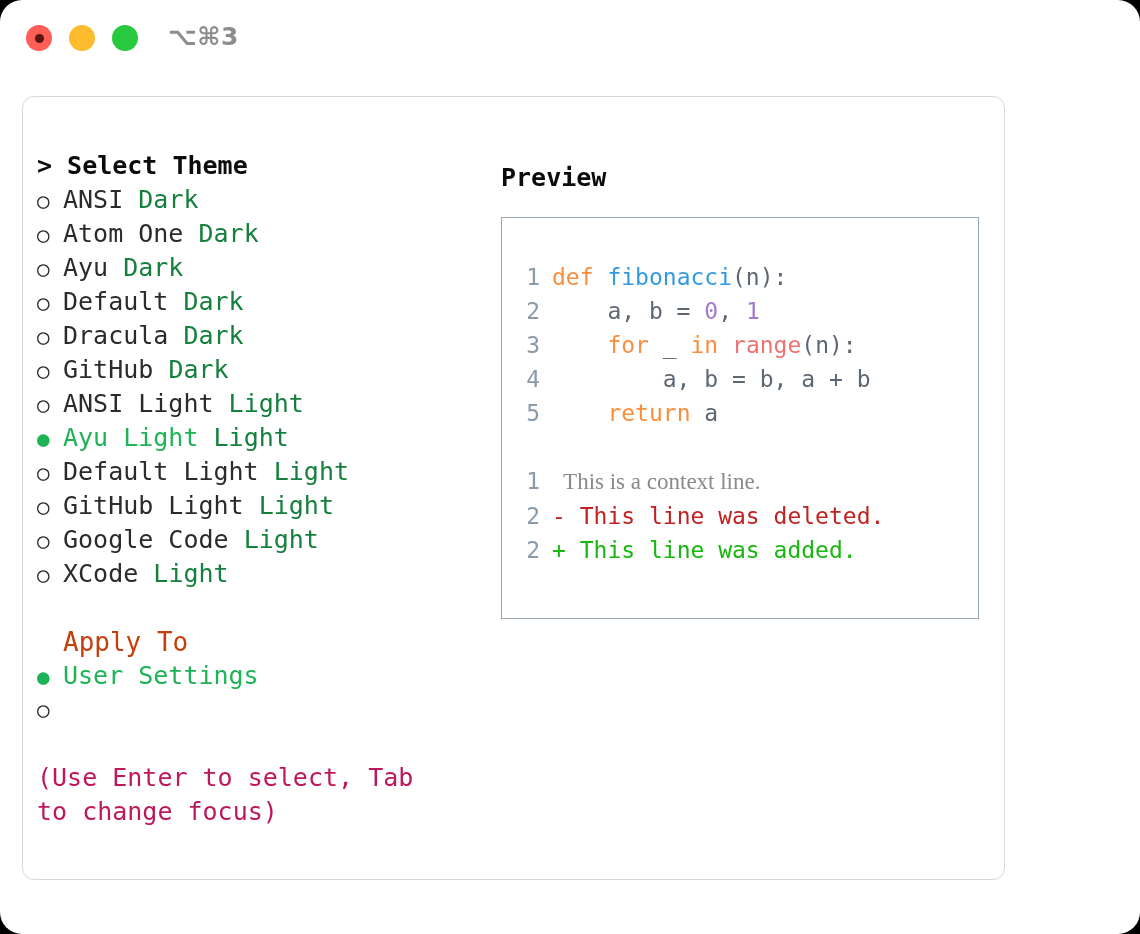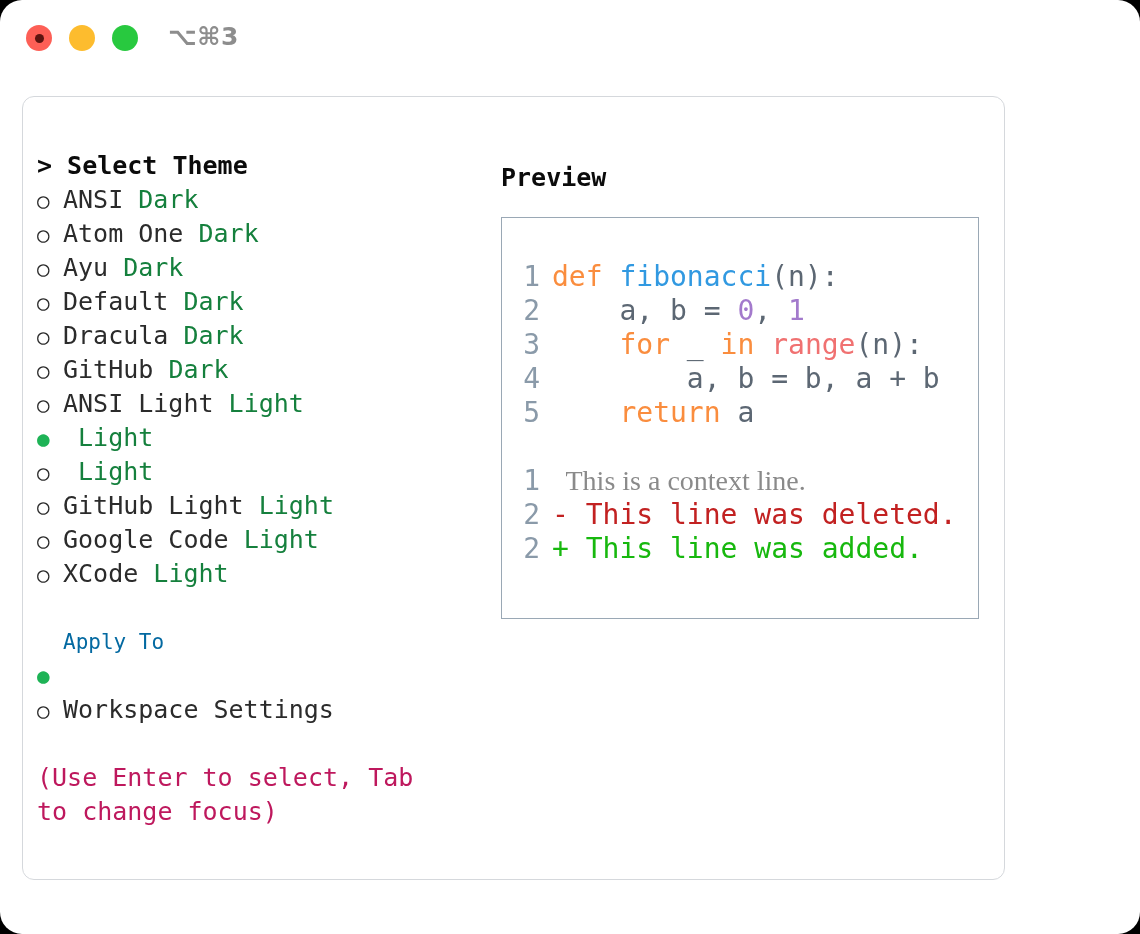--- a/index.html
+++ b/index.html
@@ -112,22 +112,22 @@
   }
   .marker.sel { color: #1eb356; }
   .opt-label { color: #2b2b2b; text-align: center; }
   .opt-row.selected .opt-label { color: #1eb356; }
   .opt-mode  { color: #15803d; }
   .spacer-row { height: 34px; }
 
   .section-head {
     height: 34px;
     line-height: 34px;
-    font-size: 21px;
-    color: #0369a1;
+    font-size: 26px;
+    color: #c2410c;
     padding-left: 26px;
     white-space: pre;
   }
   .hint {
     margin-top: 34px;
     font-size: 25px;
     line-height: 34px;
     color: #be185d;
     width: 400px;
     white-space: pre-wrap;
@@ -144,21 +144,21 @@
     left: 0; top: 56px;
     width: 478px;
     height: 402px;
     border: 1.5px solid #9aa8b5;
     box-sizing: border-box;
     background: #ffffff;
   }
   .code {
     position: absolute;
     left: 16px; top: 42px;
-    font-size: 28px;
+    font-size: 23px;
     line-height: 34px;
     white-space: pre;
   }
   .code .ln {
     display: inline-block;
     width: 22px;
     text-align: right;
     color: #8a9aa9;
     margin-right: 12px;
   }
@@ -191,31 +191,31 @@
     <div class="left-pane">
       <div class="pane-title">&gt; Select Theme</div>
       <div id="theme-list">
           <div class="opt-row"><span class="marker">○</span><span class="opt-label">ANSI</span><span class="opt-label"> </span><span class="opt-mode">Dark</span></div>
           <div class="opt-row"><span class="marker">○</span><span class="opt-label">Atom One</span><span class="opt-label"> </span><span class="opt-mode">Dark</span></div>
           <div class="opt-row"><span class="marker">○</span><span class="opt-label">Ayu</span><span class="opt-label"> </span><span class="opt-mode">Dark</span></div>
           <div class="opt-row"><span class="marker">○</span><span class="opt-label">Default</span><span class="opt-label"> </span><span class="opt-mode">Dark</span></div>
           <div class="opt-row"><span class="marker">○</span><span class="opt-label">Dracula</span><span class="opt-label"> </span><span class="opt-mode">Dark</span></div>
           <div class="opt-row"><span class="marker">○</span><span class="opt-label">GitHub</span><span class="opt-label"> </span><span class="opt-mode">Dark</span></div>
           <div class="opt-row"><span class="marker">○</span><span class="opt-label">ANSI Light</span><span class="opt-label"> </span><span class="opt-mode">Light</span></div>
-          <div class="opt-row selected"><span class="marker sel">●</span><span class="opt-label"> </span><span class="opt-mode">Light</span></div>
-          <div class="opt-row"><span class="marker">○</span><span class="opt-label"> </span><span class="opt-mode">Light</span></div>
+          <div class="opt-row selected"><span class="marker sel">●</span><span class="opt-label">Ayu Light</span><span class="opt-label"> </span><span class="opt-mode">Light</span></div>
+          <div class="opt-row"><span class="marker">○</span><span class="opt-label">Default Light</span><span class="opt-label"> </span><span class="opt-mode">Light</span></div>
           <div class="opt-row"><span class="marker">○</span><span class="opt-label">GitHub Light</span><span class="opt-label"> </span><span class="opt-mode">Light</span></div>
           <div class="opt-row"><span class="marker">○</span><span class="opt-label">Google Code</span><span class="opt-label"> </span><span class="opt-mode">Light</span></div>
           <div class="opt-row"><span class="marker">○</span><span class="opt-label">XCode</span><span class="opt-label"> </span><span class="opt-mode">Light</span></div>
         </div>
       <div class="spacer-row"></div>
       <div class="section-head">Apply To</div>
       <div id="apply-list">
-          <div class="opt-row selected"><span class="marker sel">●</span></div>
-          <div class="opt-row"><span class="marker">○</span><span class="opt-label">Workspace Settings</span></div>
+          <div class="opt-row selected"><span class="marker sel">●</span><span class="opt-label">User Settings</span></div>
+          <div class="opt-row"><span class="marker">○</span></div>
         </div>
       <div class="hint">(Use Enter to select, Tab to change focus)</div>
     </div>
 
     <div class="right-pane">
       <div class="pane-title">Preview</div>
       <div class="preview-box">
         <div class="code" id="code-block"><div><span class="ln">1</span><span class="kw">def </span><span class="fn">fibonacci</span><span class="pl">(n):</span></div><div><span class="ln">2</span><span class="pl">    a, b = </span><span class="num">0</span><span class="pl">, </span><span class="num">1</span></div><div><span class="ln">3</span><span class="pl">    </span><span class="kw">for</span><span class="pl"> _ </span><span class="kw">in</span><span class="pl"> </span><span class="bi">range</span><span class="pl">(n):</span></div><div><span class="ln">4</span><span class="pl">        a, b = b, a + b</span></div><div><span class="ln">5</span><span class="pl">    </span><span class="kw">return</span><span class="pl"> a</span></div><div class="gap-line"></div><div><span class="ln">1</span><span class="ctx">  </span><span class="ctx">This is a context line.</span></div><div><span class="ln">2</span><span class="del">- </span><span class="del">This line was deleted.</span></div><div><span class="ln">2</span><span class="add">+ </span><span class="add">This line was added.</span></div></div>
       </div>
     </div>

